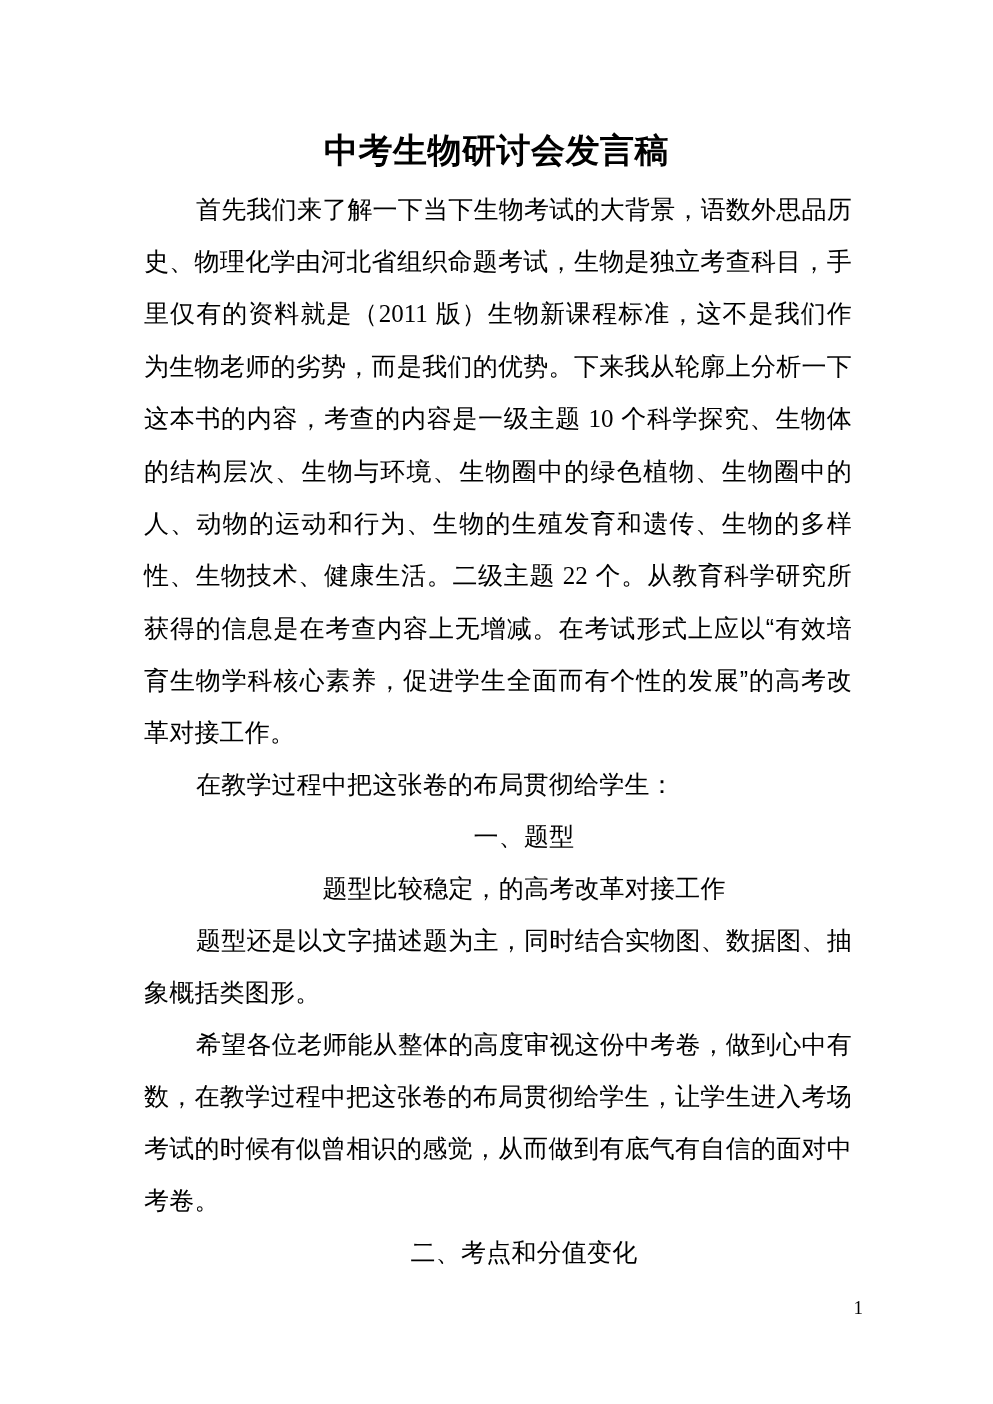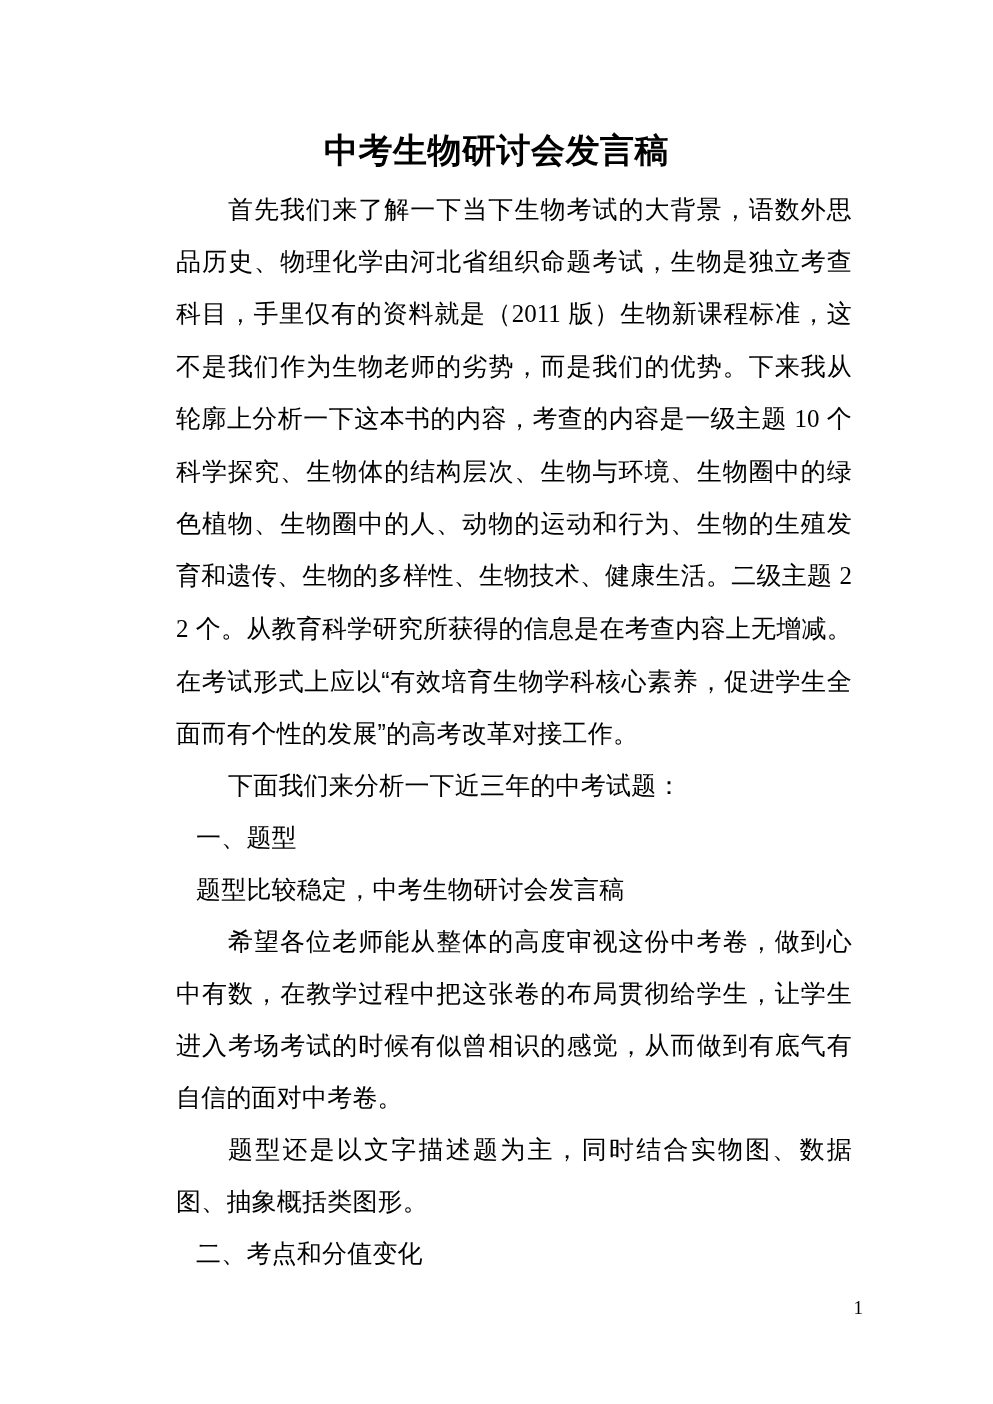--- a/index.html
+++ b/index.html
@@ -50,26 +50,25 @@
     font-size: 25px;
     line-height: 52px;
     text-align: justify;
     text-justify: inter-ideograph;
     margin: 0;
     letter-spacing: 0.2px;
     word-break: break-all;
   }
   .para.indent {
     text-indent: 52px;
-    margin-left: 32px;
   }
   
   .para.line-indent {
     text-indent: 52px;
-    text-align: left;
+    text-align: center;
   }
 
   
   .lat {
     font-family: "Liberation Serif", "DejaVu Serif", serif;
     letter-spacing: 0;
   }
 
   
   .page-number {
@@ -87,31 +86,31 @@
 <body>
 
 <div id="page">
 
   <h1 class="doc-title">中考生物研讨会发言稿</h1>
 
   <div class="body-block">
 
     <p class="para indent">首先我们来了解一下当下生物考试的大背景，语数外思品历史、物理化学由河北省组织命题考试，生物是独立考查科目，手里仅有的资料就是（<span class="lat">2011</span> 版）生物新课程标准，这不是我们作为生物老师的劣势，而是我们的优势。下来我从轮廓上分析一下这本书的内容，考查的内容是一级主题 <span class="lat">10</span> 个科学探究、生物体的结构层次、生物与环境、生物圈中的绿色植物、生物圈中的人、动物的运动和行为、生物的生殖发育和遗传、生物的多样性、生物技术、健康生活。二级主题 <span class="lat">22</span> 个。从教育科学研究所获得的信息是在考查内容上无增减。在考试形式上应以“有效培育生物学科核心素养，促进学生全面而有个性的发展”的高考改革对接工作。</p>
 
-    <p class="para indent">下面我们来分析一下近三年的中考试题：</p>
+    <p class="para indent">在教学过程中把这张卷的布局贯彻给学生：</p>
 
     <p class="para line-indent">一、题型</p>
 
-    <p class="para line-indent">题型比较稳定，中考生物研讨会发言稿</p>
+    <p class="para line-indent">题型比较稳定，的高考改革对接工作</p>
 
 
 
+    <p class="para indent">题型还是以文字描述题为主，同时结合实物图、数据图、抽象概括类图形。</p>
+
     <p class="para indent">希望各位老师能从整体的高度审视这份中考卷，做到心中有数，在教学过程中把这张卷的布局贯彻给学生，让学生进入考场考试的时候有似曾相识的感觉，从而做到有底气有自信的面对中考卷。</p>
-
-    <p class="para indent">题型还是以文字描述题为主，同时结合实物图、数据图、抽象概括类图形。</p>
 
     <p class="para line-indent">二、考点和分值变化</p>
 
   </div>
 
   <div class="page-number">1</div>
 
 </div>
 
 </body></html>

